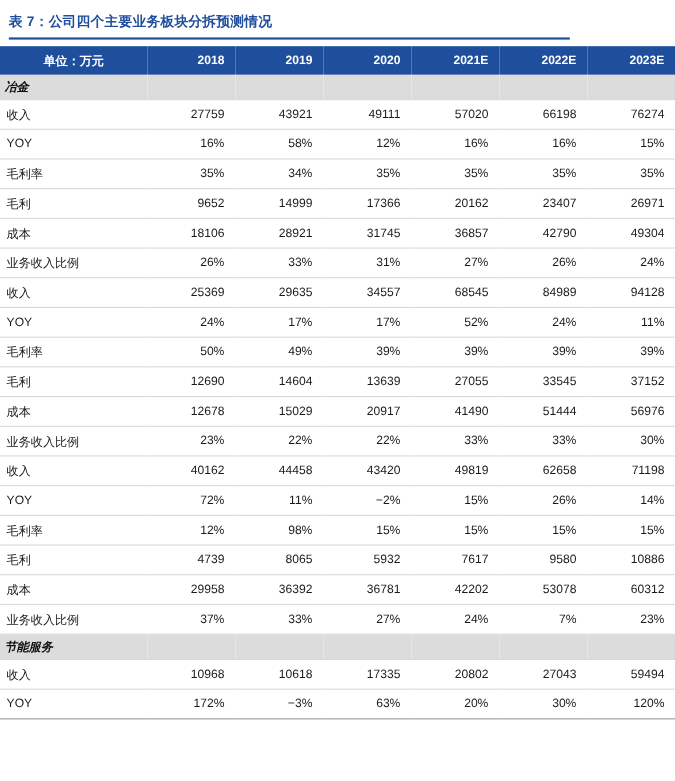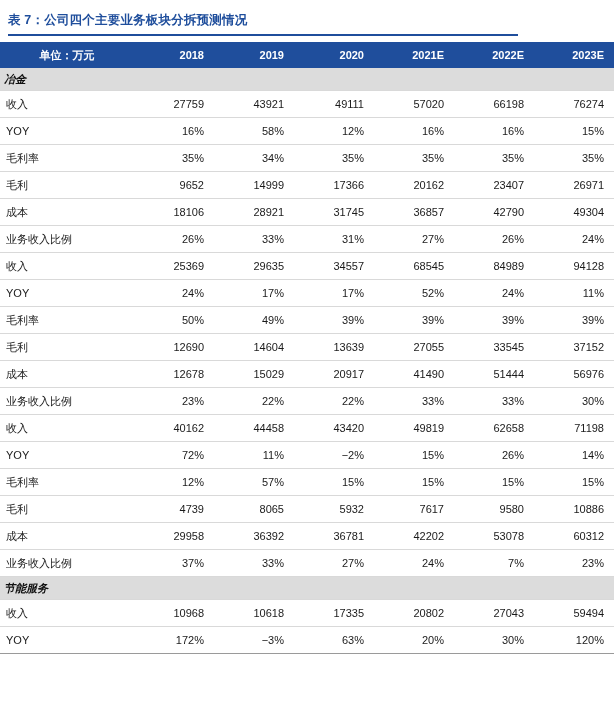--- a/index.html
+++ b/index.html
@@ -254,21 +254,21 @@
         <td>72%</td>
         <td>11%</td>
         <td>−2%</td>
         <td>15%</td>
         <td>26%</td>
         <td>14%</td>
       </tr>
       <tr>
         <td class="label">毛利率</td>
         <td>12%</td>
-        <td>57%</td>
+        <td>98%</td>
         <td>15%</td>
         <td>15%</td>
         <td>15%</td>
         <td>15%</td>
       </tr>
       <tr>
         <td class="label">毛利</td>
         <td>4739</td>
         <td>8065</td>
         <td>5932</td>

